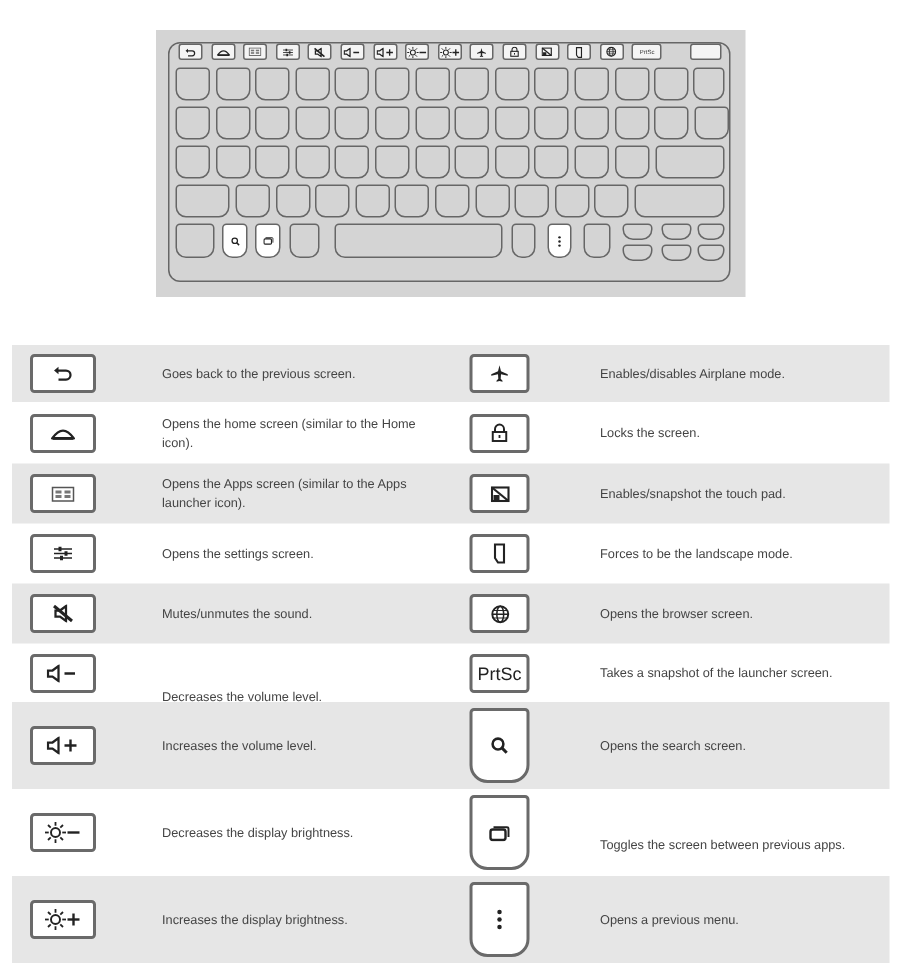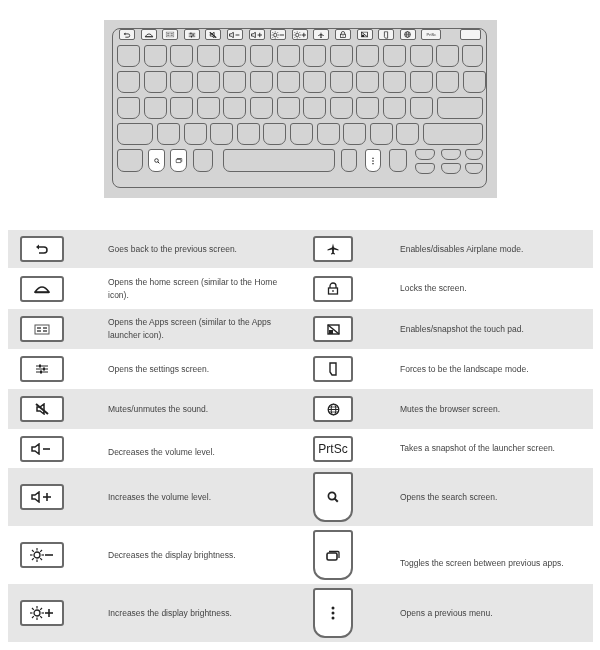--- a/index.html
+++ b/index.html
@@ -364,32 +364,32 @@
         <span>
           <svg width="13" height="13" viewBox="0 0 13 13">
             <circle cx="6.5" cy="6.5" r="5.3" fill="none" stroke="#222" stroke-width="1.3"></circle>
             <ellipse cx="6.5" cy="6.5" rx="2.3" ry="5.3" fill="none" stroke="#222" stroke-width="1"></ellipse>
             <line x1="1.2" y1="6.5" x2="11.8" y2="6.5" stroke="#222"></line>
             <line x1="2" y1="4" x2="11" y2="4" stroke="#222" stroke-width=".8"></line>
             <line x1="2" y1="9" x2="11" y2="9" stroke="#222" stroke-width=".8"></line>
           </svg>
         </span>
       </div>
-      <div class="desc" style="left: 392px; top: 0px; height: 100%; width: 190px;">Mutes the browser screen.</div>
+      <div class="desc" style="left: 392px; top: 0px; height: 100%; width: 190px;">Opens the browser screen.</div>
     </div>
     <div class="row" style="top: 199px; height: 39px;">
       <div class="keybox" style="left: 12px; width: 44px; height: 26px; top: 6.5px;">
         <span>
           <svg width="22" height="12" viewBox="0 0 22 12">
             <path d="M1 4 H4 L8 1 V11 L4 8 H1Z" fill="none" stroke="#222" stroke-width="1.5"></path>
             <line x1="12" y1="6" x2="19" y2="6" stroke="#222" stroke-width="1.6"></line>
           </svg>
         </span>
       </div>
-      <div class="desc" style="left: 100px; top: 4px; height: 100%; width: 190px; text-align: right;">Decreases the volume level.</div>
+      <div class="desc" style="left: 100px; top: 16px; height: 100%; width: 190px; text-align: right;">Decreases the volume level.</div>
       <div class="keybox" style="left: 305px; width: 40px; height: 26px; top: 6.5px;">
         <span style="font-size: 12px;">PrtSc</span>
       </div>
       <div class="desc" style="left: 392px; top: 0px; height: 100%; width: 190px;">Takes a snapshot of the launcher screen.</div>
     </div>
     <div class="row shade" style="top: 238px; height: 58px;">
       <div class="keybox" style="left: 12px; width: 44px; height: 26px; top: 16px;">
         <span>
           <svg width="22" height="12" viewBox="0 0 22 12">
             <path d="M1 4 H4 L8 1 V11 L4 8 H1Z" fill="none" stroke="#222" stroke-width="1.5"></path>

